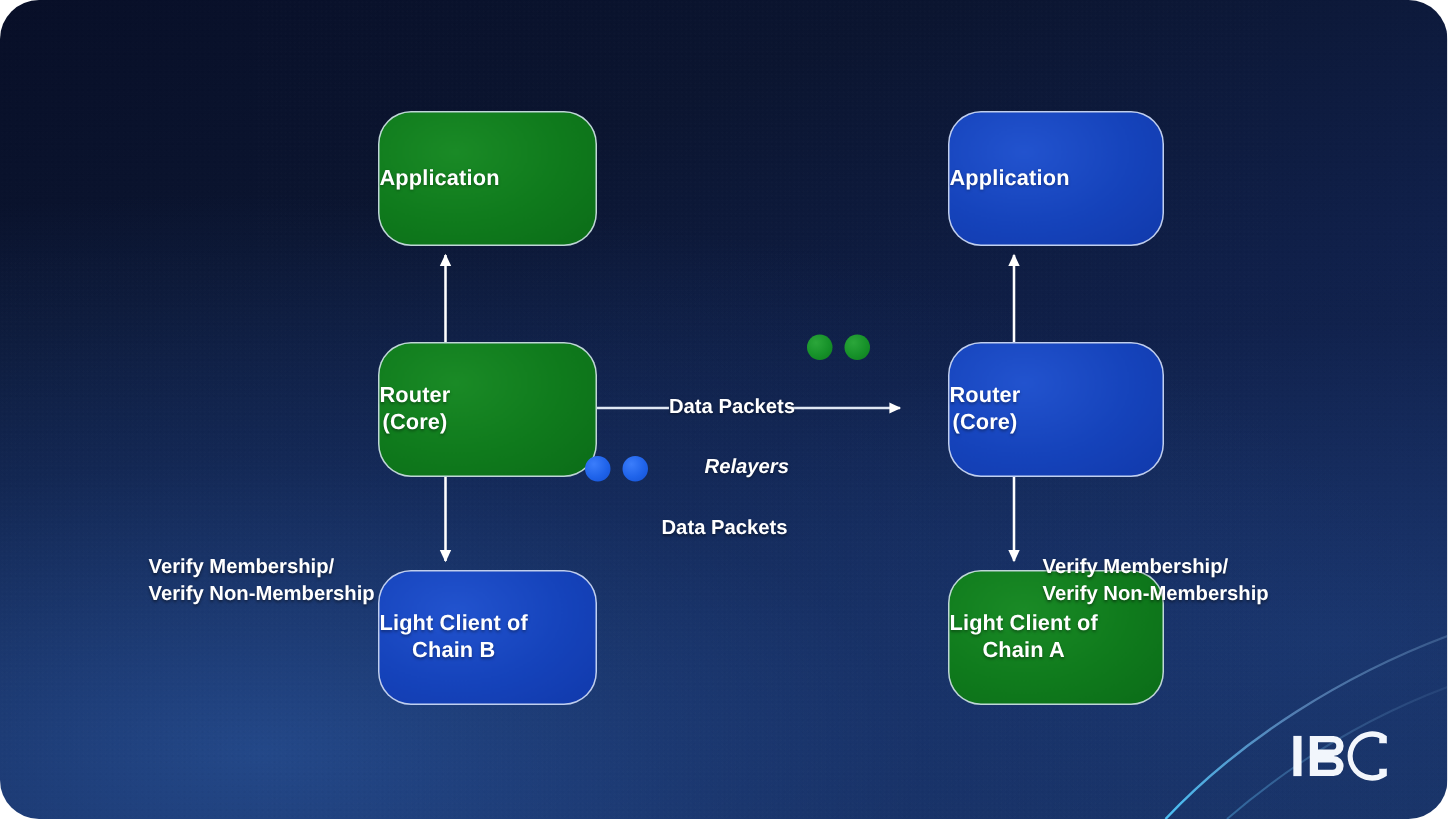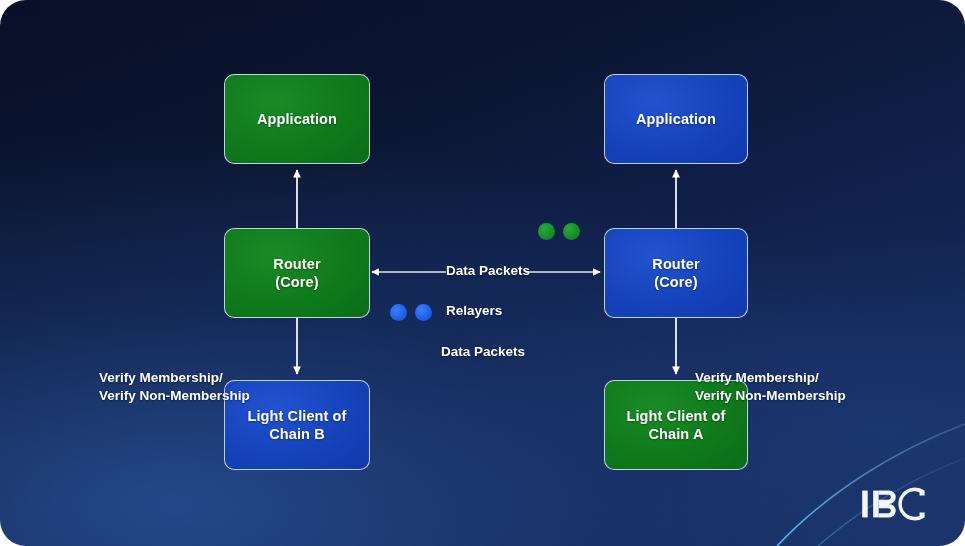--- a/index.html
+++ b/index.html
@@ -41,33 +41,33 @@
 
   .arc-layer {
     position: absolute;
     inset: 0;
     pointer-events: none;
   }
 
   
   .node {
     position: absolute;
-    border-radius: 10px;
+    border-radius: 22px;
     border: 1.3px solid rgba(222,232,248,0.85);
     box-sizing: border-box;
     display: flex;
     align-items: center;
-    justify-content: center;
     text-align: center;
     color: #ffffff;
     font-weight: bold;
     font-size: 14.5px;
     line-height: 1.25;
     letter-spacing: 0.1px;
     text-shadow: 0 1px 2px rgba(0,0,0,0.35);
+    margin-left: 28px;
   }
   .node .node-label { white-space: pre-line; }
 
   .node.green {
     background:
       radial-gradient(ellipse at 35% 30%, #1a8a26 0%, #0f7a1c 55%, #0b6c18 100%);
   }
   .node.blue {
     background:
       radial-gradient(ellipse at 35% 30%, #2253ce 0%, #1543bb 55%, #1139ab 100%);
@@ -77,21 +77,21 @@
   .caption {
     position: absolute;
     color: #ffffff;
     font-weight: bold;
     font-size: 13.5px;
     line-height: 1.35;
     white-space: pre-line;
     text-shadow: 0 1px 2px rgba(0,0,0,0.45);
     margin-top: 39px;
   }
-  .caption.center { text-align: left; }
+  .caption.center { text-align: right; font-style: italic; }
   .caption.right  { text-align: right; }
 
   
   .packets {
     position: absolute;
     display: flex;
     align-items: center;
     gap: 8px;
   }
   .dot {

